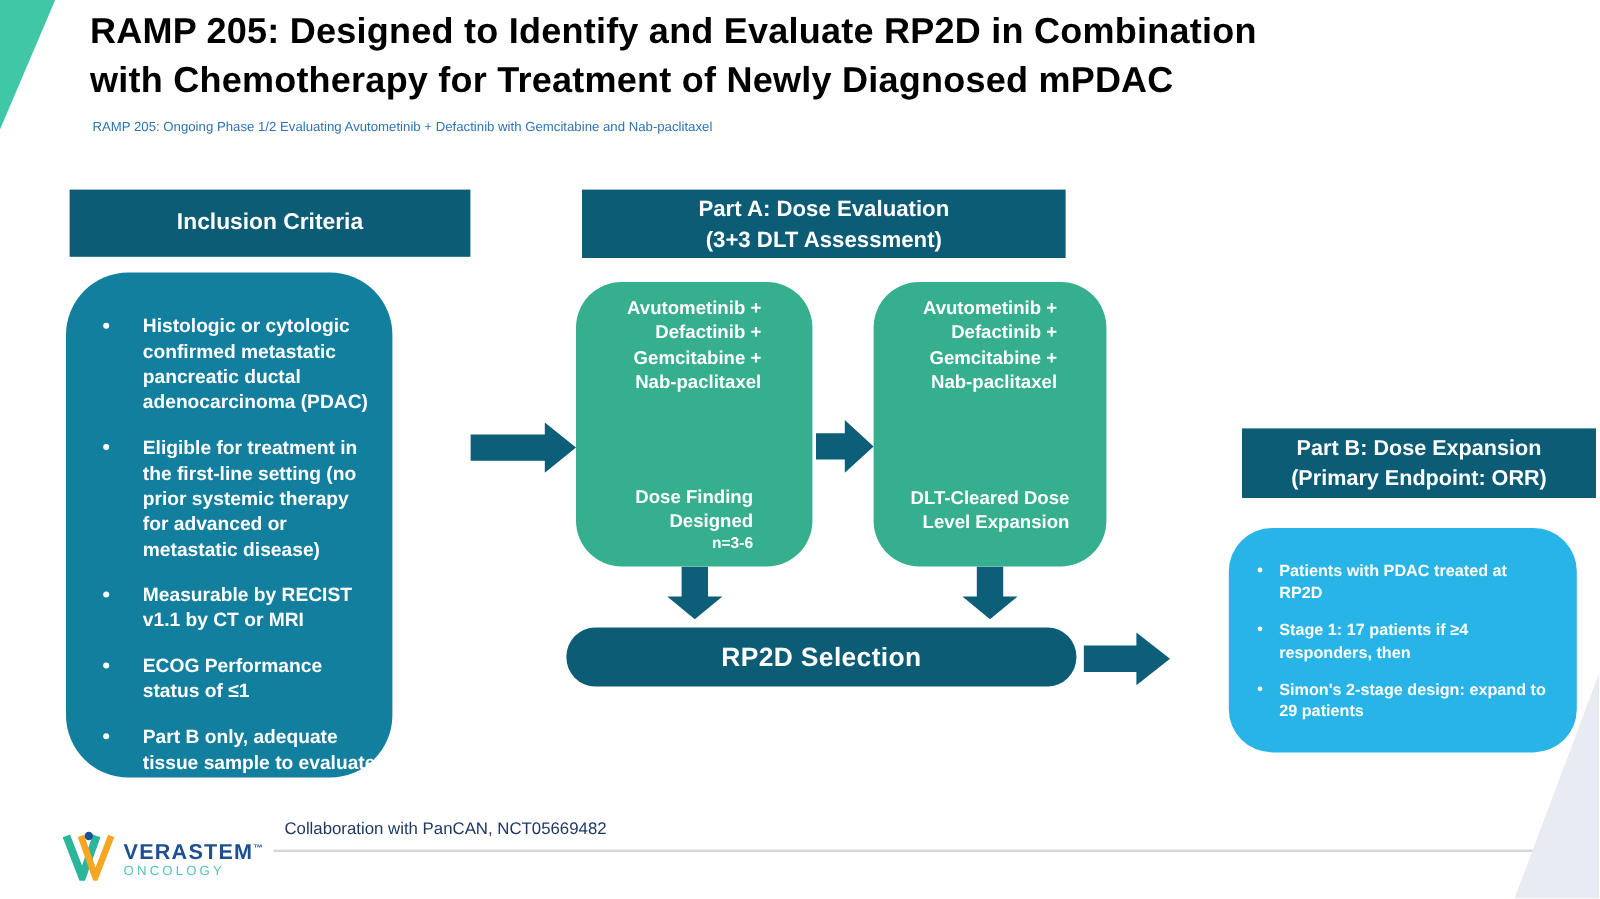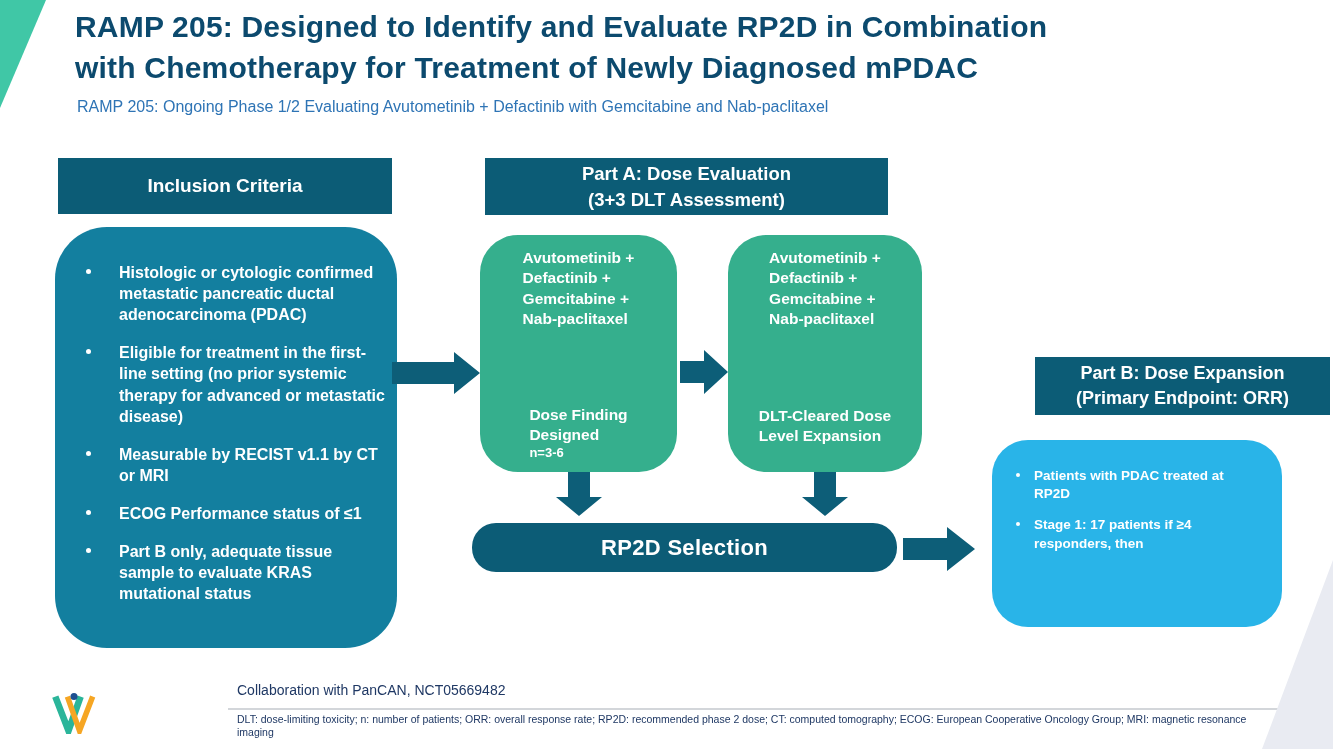--- a/index.html
+++ b/index.html
@@ -11,53 +11,53 @@
   .corner-tl {
     position:absolute; left:0; top:0; width:46px; height:108px;
     background:#40C7A6; clip-path:polygon(0 0, 100% 0, 0 100%);
   }
   .corner-br {
     position:absolute; left:1262px; top:560px; width:71px; height:189px;
     background:#E9EBF2; clip-path:polygon(100% 0, 100% 100%, 0 100%);
   }
   
   .title { position:absolute; left:75px; top:6px; width:1250px;
-    color:#0c4a6e; font-weight:bold; font-size:30px; line-height:41px; letter-spacing:0.2px; }
+    color:#000000; font-weight:bold; font-size:30px; line-height:41px; letter-spacing:0.2px; }
   .subtitle { position:absolute; left:77px; top:97px; width:900px;
-    color:#2E74B5; font-size:16px; line-height:19px; }
+    color:#2E74B5; font-size:11px; line-height:19px; }
   
   .hdr { position:absolute; background:#0C5C76; color:#ffffff; font-weight:bold;
     display:flex; flex-direction:column; align-items:center; justify-content:center;
     text-align:center; line-height:1.38; }
   .hdr-inclusion { left:58px; top:158px; width:334px; height:56px; font-size:19px; }
   .hdr-parta { left:485px; top:158px; width:403px; height:57px; font-size:18.5px; }
   .hdr-partb { left:990px; top:357px; width:295px; height:58px; font-size:18px;margin-left:45px; }
   
-  .inclusion-box { position:absolute; left:55px; top:227px; width:342px; height:421px;
+  .inclusion-box { position:absolute; left:55px; top:227px; width:272px; height:421px;
     background:#137F9F; border-radius:52px; color:#ffffff; }
   .inc-list { list-style:none; margin:0; padding:35px 12px 0 22px;
     display:flex; flex-direction:column; gap:17px; }
   .inc-item { position:relative; padding-left:42px; font-size:16px; font-weight:bold; line-height:1.32; }
   .dot { position:absolute; left:9px; top:7px; width:5px; height:5px; border-radius:50%; background:#ffffff; }
   
   .green-box { position:absolute; background:#35AF8D; border-radius:38px; color:#ffffff;
-    font-weight:bold; text-align:left; display:flex; flex-direction:column; align-items:center; }
+    font-weight:bold; text-align:right; display:flex; flex-direction:column; align-items:center; }
   .green-box-1 { left:480px; top:235px; width:197px; height:237px; }
   .green-box-2 { left:728px; top:235px; width:194px; height:237px; }
   .combo { padding-top:13px; font-size:15.5px; line-height:1.31; }
   .bottom-label { margin-top:auto; font-size:15.5px; line-height:1.3; }
   .green-box-1 .bottom-label { padding-bottom:10px; }
   .green-box-2 .bottom-label { padding-bottom:26px; }
   .n-label { font-size:13px; line-height:1.3; }
   
   .rp2d-box { position:absolute; left:472px; top:523px; width:425px; height:49px;
     background:#0C5C76; border-radius:24px; color:#ffffff; font-weight:bold; font-size:22px;
     display:flex; align-items:center; justify-content:center; letter-spacing:0.3px; }
   
-  .partb-box { position:absolute; left:992px; top:440px; width:290px; height:187px;
+  .partb-box { position:absolute; left:1024px; top:440px; width:290px; height:187px;
     background:#29B4E8; border-radius:36px; color:#ffffff; }
   .pb-list { list-style:none; margin:0; padding:27px 20px 0 18px;
     display:flex; flex-direction:column; gap:13px; }
   .pb-item { position:relative; padding-left:24px; font-size:13.5px; font-weight:bold; line-height:1.35; }
   .pb-item .dot { left:6px; top:6px; width:4px; height:4px; }
   
   .arrow { position:absolute; }
   .arrow svg { display:block; }
   
   .logo { position:absolute; left:52px; top:690px; display:flex; align-items:center; gap:7px; }
@@ -159,32 +159,36 @@
   </div>
 
   <div class="hdr hdr-partb">
     <div>Part B: Dose Expansion</div>
     <div>(Primary Endpoint: ORR)</div>
   </div>
   <div class="partb-box">
     <ul class="pb-list">
       <li class="pb-item"><span class="dot"></span><span>Patients with PDAC treated at RP2D</span></li>
       <li class="pb-item"><span class="dot"></span><span>Stage 1: 17 patients if ≥4 responders, then</span></li>
+      <li class="pb-item"><span class="dot"></span><span>Simon's 2-stage design: expand to 29 patients</span></li>
     </ul>
   </div>
 
   <div class="logo">
     <span>
       <svg width="44" height="44" viewBox="0 0 40 40">
         <path d="M3,6 L15,37 L26,6" fill="none" stroke="#2BB59A" stroke-width="6"></path>
         <path d="M14,6 L25,37 L37,6" fill="none" stroke="#F6A623" stroke-width="5"></path>
         <circle cx="20" cy="6" r="3.2" fill="#1D4F91"></circle>
       </svg>
     </span>
+    <span class="logo-text">
+      <span class="logo-primary"><span>VERASTEM</span><span class="logo-tm">™</span></span>
+      <span class="logo-secondary">ONCOLOGY</span>
+    </span>
   </div>
   <div class="collab">Collaboration with PanCAN, NCT05669482</div>
   <div class="footer-divider"></div>
-  <div class="abbrev">DLT: dose-limiting toxicity; n: number of patients; ORR: overall response rate; RP2D: recommended phase 2 dose; CT: computed tomography; ECOG: European Cooperative Oncology Group; MRI: magnetic resonance imaging</div>
 
   <div class="corner-br"></div>
   <div class="page-num">33</div>
 
 </div>
 
 </body></html>

